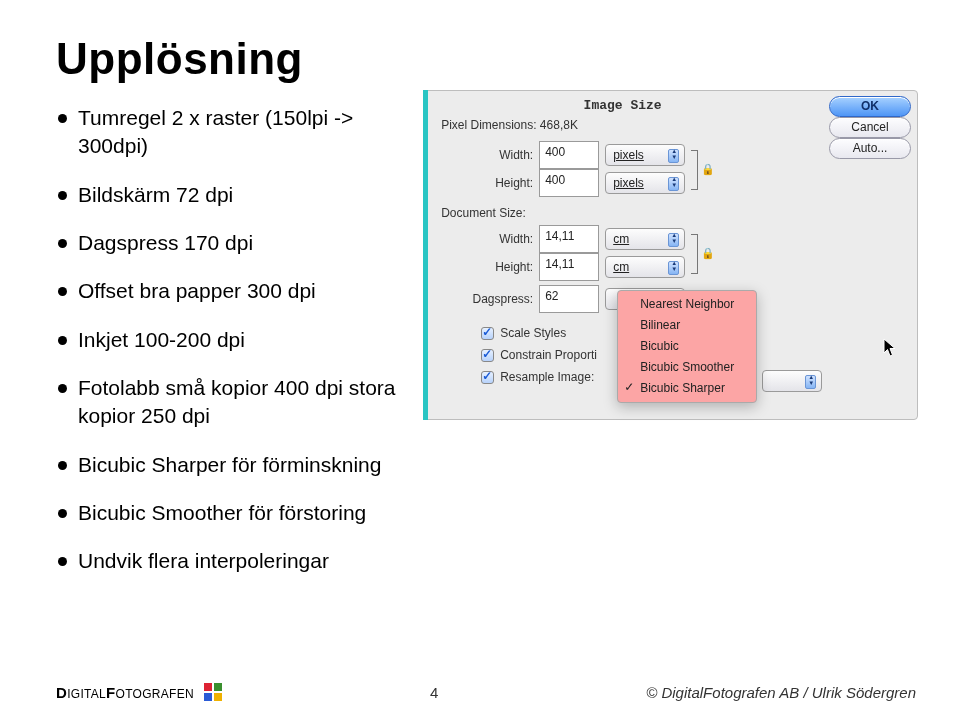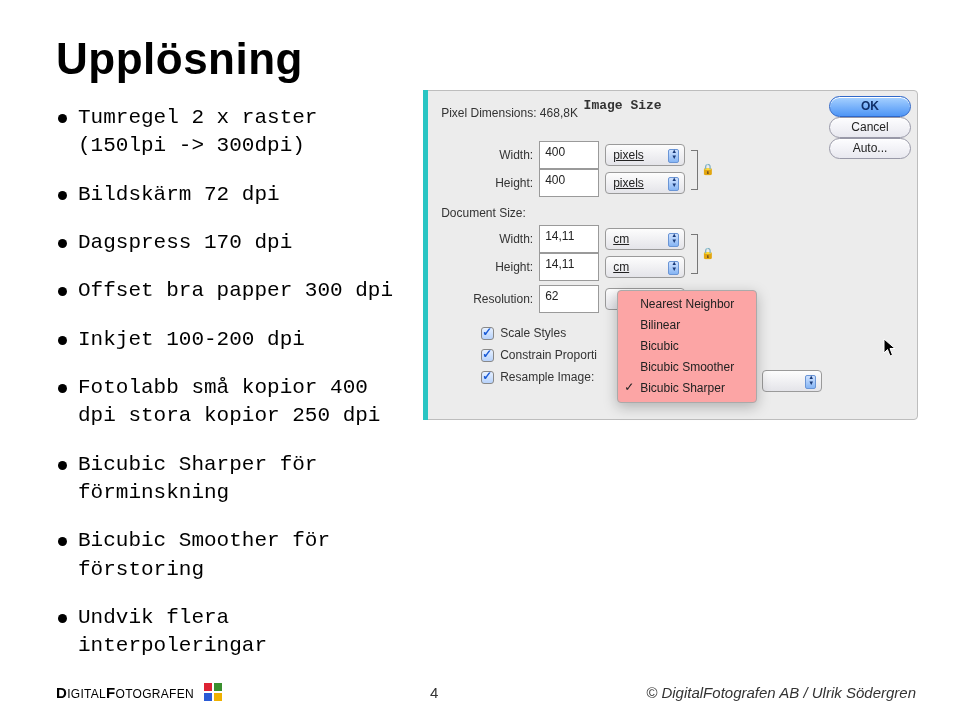--- a/index.html
+++ b/index.html
@@ -1,21 +1,21 @@
 <!DOCTYPE html>
 <html><head>
 <meta charset="utf-8">
 <style>
   * { box-sizing: border-box; margin: 0; padding: 0; }
   html, body { width: 960px; height: 723px; background: #fff; font-family: "Helvetica Neue", Helvetica, Arial, sans-serif; }
   .slide { position: relative; width: 960px; height: 723px; padding: 34px 42px 60px 56px; color: #000; }
   .title { font-size: 44px; font-weight: 700; letter-spacing: .5px; margin-bottom: 14px; }
   .content-row { display: flex; gap: 18px; }
   .bullets { width: 350px; padding-top: 6px; }
-  .bullets ul { list-style: none; font-family: Liberation Mono, monospace; }
+  .bullets ul { list-style: none; }
   .bullets li { position: relative; padding-left: 22px; font-size: 21px; line-height: 1.35; margin-bottom: 20px; font-weight: 400; }
   .bullets li::before { content: ""; position: absolute; left: 2px; top: 10px; width: 9px; height: 9px; background: #000; border-radius: 50%; }
 
   
   .panel-wrap { position: relative; width: 496px; height: 330px; margin-top: -8px; }
   .panel-bg { position: absolute; inset: 0; background: #ececec; border: 1px solid #bdbdbd; border-radius: 4px; }
   .teal-edge { position: absolute; left: 0; top: 0; bottom: 0; width: 5px; background: #29c5c3; }
   .panel-title { position: absolute; top: 8px; left: 0; right: 96px; text-align: center; font-size: 13px; font-weight: 600; color: #333; font-family: Liberation Mono, monospace; }
   .right-col { position: absolute; right: 7px; top: 6px; width: 82px; display: flex; flex-direction: column; }
   .mac-btn { height: 21px; border-radius: 12px; background: linear-gradient(to bottom,#fdfdff,#e8e8ef); border: 1px solid #9999a8; font-size: 12px; text-align: center; line-height: 19px; color: #222; box-shadow: inset 0 1px 0 #fff; }
@@ -73,21 +73,21 @@
       <div class="panel-bg"></div>
       <div class="teal-edge"></div>
       <div class="panel-title">Image Size</div>
 
       <div class="right-col">
         <div class="mac-btn primary">OK</div>
         <div class="mac-btn">Cancel</div>
         <div class="mac-btn">Auto...</div>
       </div>
 
-      <div class="section-label" style="top:16px;">Pixel Dimensions: 468,8K</div>
+      <div class="section-label" style="top:28px;">Pixel Dimensions: 468,8K</div>
       <div class="field-row" style="top:54px;">
         <div class="field-label">Width:</div>
         <div class="tfield">400</div>
         <div class="combo"><span>pixels</span><span class="arrows">▲<br>▼</span></div>
       </div>
       <div class="field-row" style="top:82px;">
         <div class="field-label">Height:</div>
         <div class="tfield">400</div>
         <div class="combo"><span>pixels</span><span class="arrows">▲<br>▼</span></div>
       </div>
@@ -99,21 +99,21 @@
         <div class="field-label">Width:</div>
         <div class="tfield">14,11</div>
         <div class="combo"><span>cm</span><span class="arrows">▲<br>▼</span></div>
       </div>
       <div class="field-row" style="top:166px;">
         <div class="field-label">Height:</div>
         <div class="tfield">14,11</div>
         <div class="combo"><span>cm</span><span class="arrows">▲<br>▼</span></div>
       </div>
       <div class="field-row" style="top:198px;">
-        <div class="field-label">Resolution:</div>
+        <div class="field-label">Dagspress:</div>
         <div class="tfield">62</div>
         <div class="combo" style="width:80px;">
             <span class="arrows">▲<br>▼</span>
           </div>
       </div>
       <div class="bracket" style="top:144px; left:268px; height:40px;"></div>
       <div class="lock-icon" style="top:157px; left:278px;">🔒</div>
 
       <div class="checkbox-row" style="top:236px;">
         <div class="checkbox"></div>

